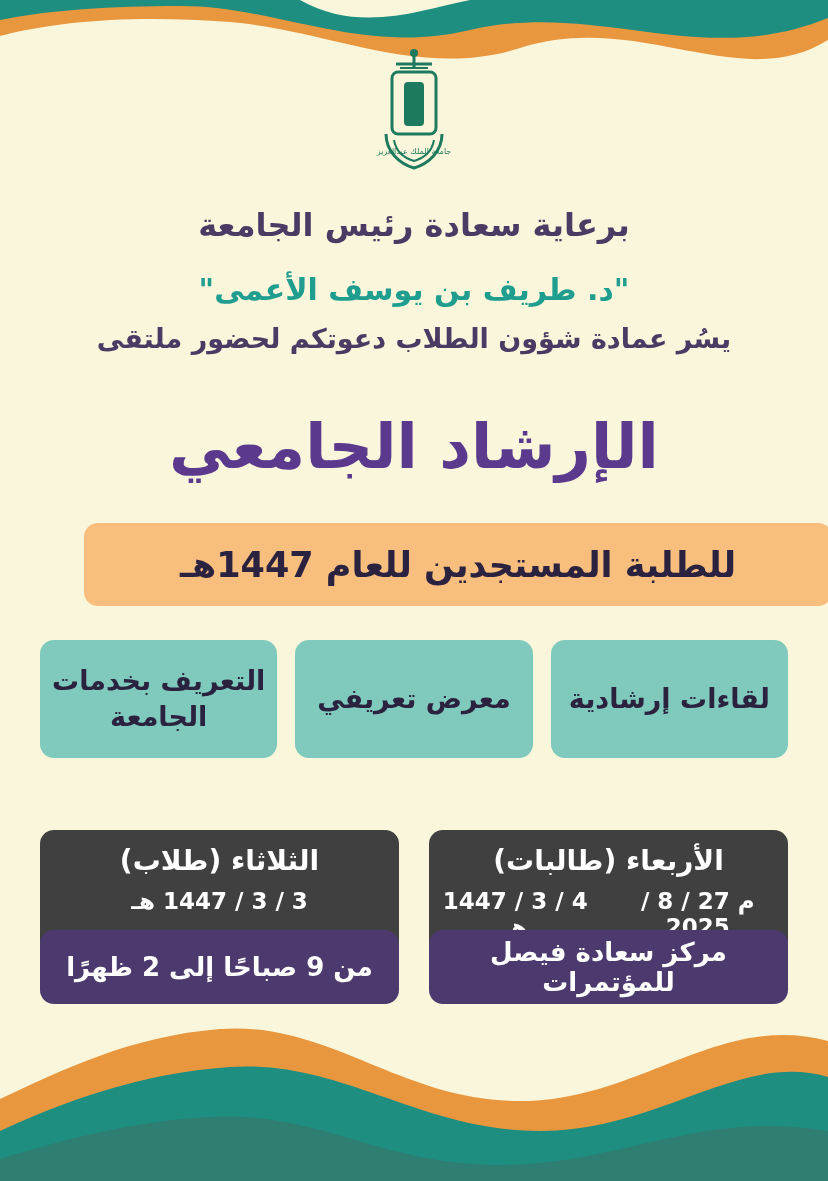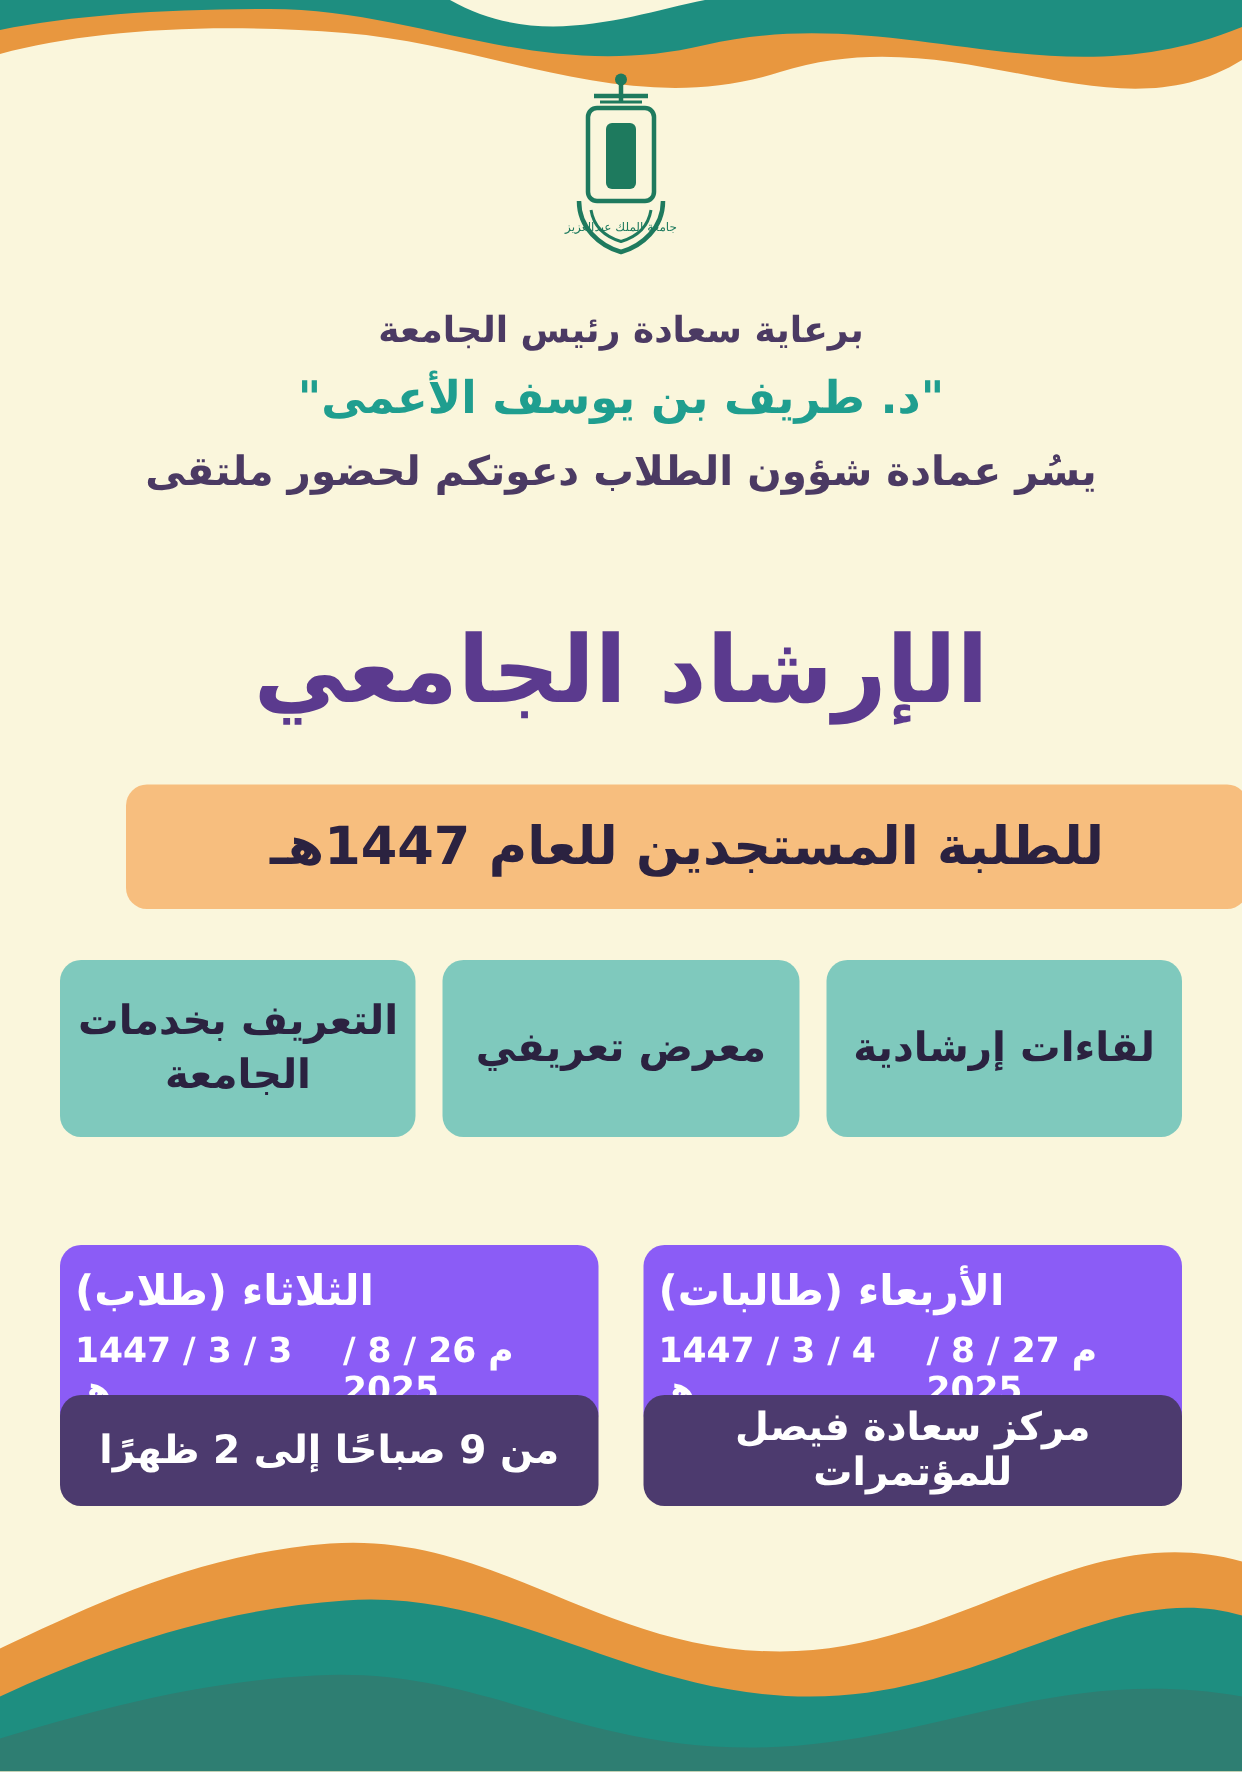--- a/index.html
+++ b/index.html
@@ -47,25 +47,25 @@
 
   
   .header-block {
     position: absolute;
     top: 205px;
     left: 0;
     width: 828px;
     text-align: center;
   }
   .patron-line {
-    font-size: 24px;
+    font-size: 32px;
     color: #4b3a63;
     font-weight: 600;
     line-height: 1.3;
-    margin-bottom: 10px;
+    margin-bottom: 23px;
   }
   .patron-name {
     font-size: 30px;
     color: #1f9e8f;
     font-weight: bold;
     line-height: 1.3;
     margin-bottom: 12px;
   }
   .invite-line {
     font-size: 27px;
@@ -142,26 +142,26 @@
     position: absolute;
     top: 830px;
     left: 40px;
     width: 748px;
     display: flex;
     flex-direction: row-reverse;
     justify-content: space-between;
     gap: 30px;
   }
   .date-card {
-    background: #8b5cf6;
+    background: #404040;
     border-radius: 14px;
     flex: 1 1 0;
     padding: 14px 10px 16px;
     box-sizing: border-box;
-    text-align: left;
+    text-align: center;
     color: #ffffff;
   }
   .date-day {
     font-size: 28px;
     font-weight: bold;
     margin-bottom: 10px;
     line-height: 1.2;
   }
   .date-line {
     display: flex;
@@ -247,21 +247,20 @@
     <div class="feature-card">
       <span>لقاءات إرشادية</span>
     </div>
   </div>
 
   <div class="dates">
     <div class="date-card">
       <div class="date-day">الثلاثاء (طلاب)</div>
       <div class="date-line">
         <span>3 / 3 / 1447 هـ</span>
-        <span>م   26 / 8 / 2025</span>
       </div>
     </div>
     <div class="date-card">
       <div class="date-day">الأربعاء (طالبات)</div>
       <div class="date-line">
         <span>4 / 3 / 1447 هـ</span>
         <span>م   27 / 8 / 2025</span>
       </div>
     </div>
   </div>

